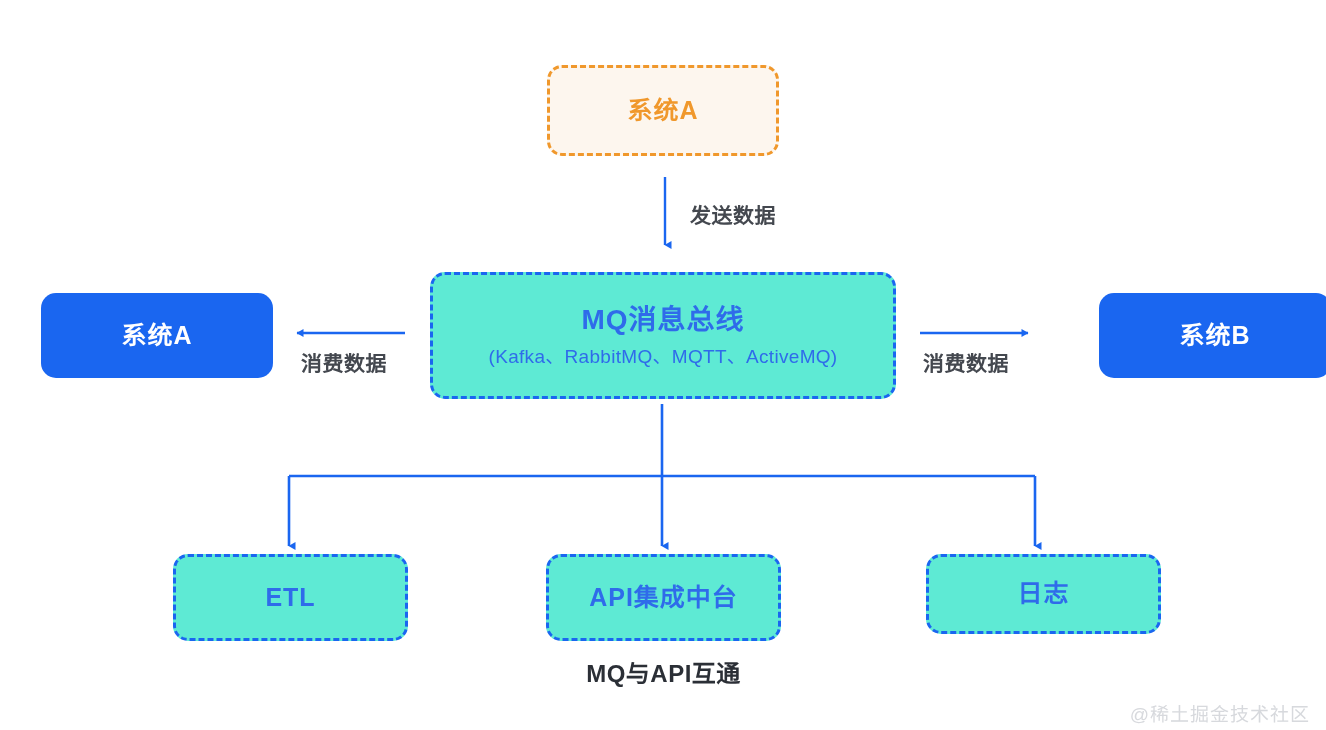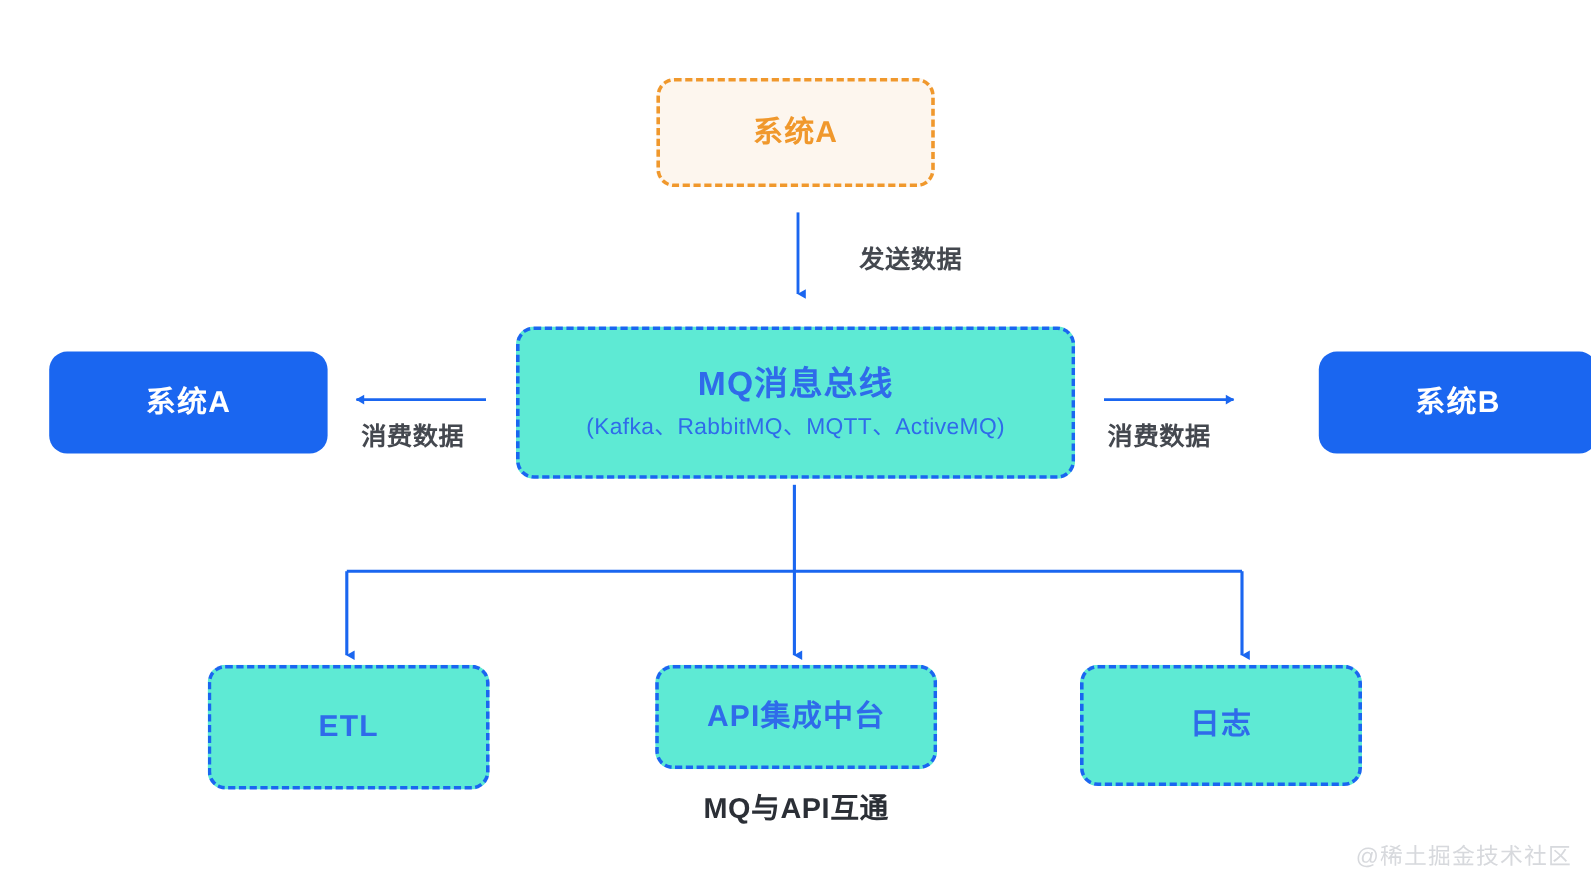--- a/index.html
+++ b/index.html
@@ -176,33 +176,33 @@
   </div>
 
   <div class="node node-solid" style="left:41px; top:293px; width:232px; height:85px;">
     <span>系统A</span>
   </div>
 
   <div class="node node-solid" style="left:1053px; top:293px; width:232px; height:85px;margin-left:46px;">
     <span>系统B</span>
   </div>
 
-  <div class="node node-dashed-blue" style="left:173px; top:554px; width:235px; height:104px;">
+  <div class="node node-dashed-blue" style="left:173px; top:554px; width:235px; height:87px;">
     <span class="node-title-md">ETL</span>
   </div>
 
   <div class="node node-dashed-blue" style="left:546px; top:554px; width:235px; height:87px;">
     <span class="node-title-md">API集成中台</span>
   </div>
 
-  <div class="node node-dashed-blue" style="left:900px; top:554px; width:235px; height:101px;">
+  <div class="node node-dashed-blue" style="left:926px; top:554px; width:235px; height:80px;">
     <span class="node-title-md">日志</span>
   </div>
 
-  <div class="edge-label" style="left:716px; top:199px;">发送数据</div>
+  <div class="edge-label" style="left:690px; top:199px;">发送数据</div>
 
   <div class="edge-label" style="left:301px; top:347px;">消费数据</div>
 
   <div class="edge-label" style="left:923px; top:347px;">消费数据</div>
 
 
   <div class="caption" style="left:546px; top:654px; width:235px;">MQ与API互通</div>
 
 
   <div class="watermark">@稀土掘金技术社区</div>

